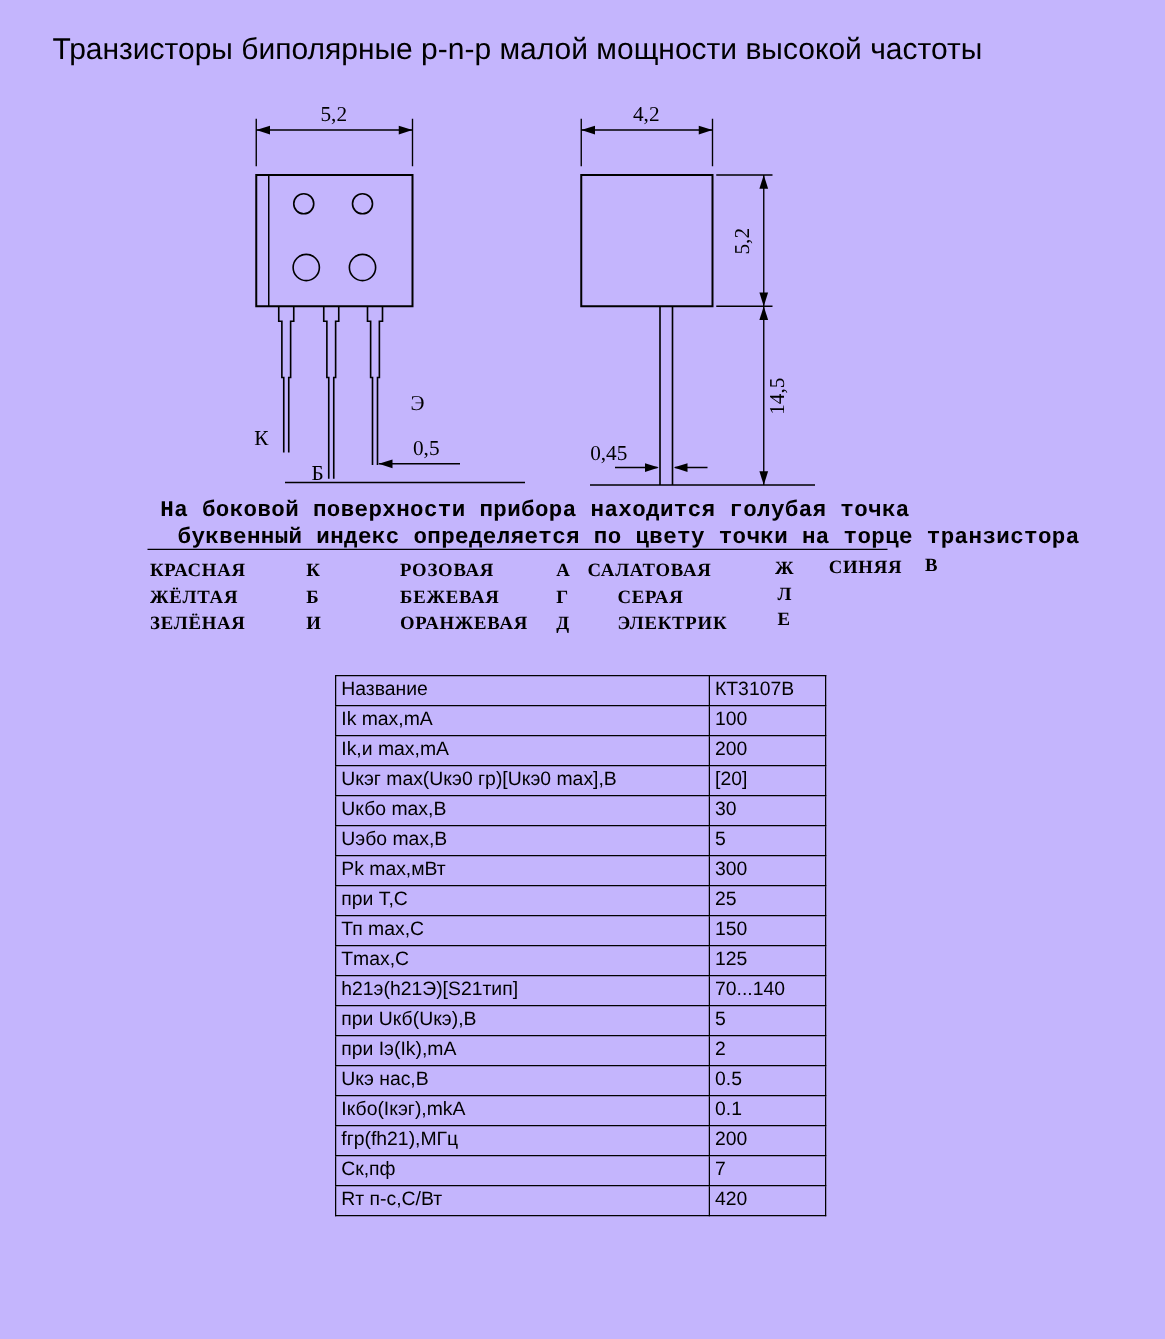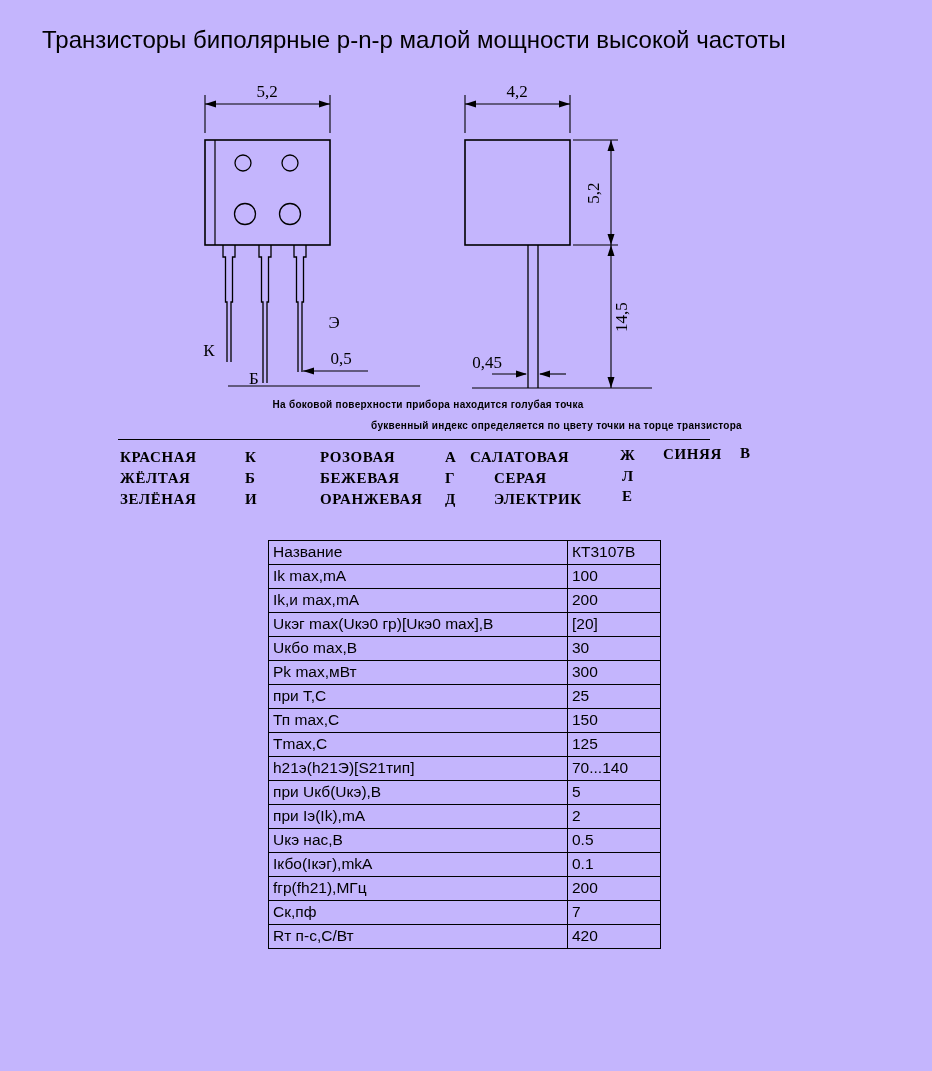--- a/index.html
+++ b/index.html
@@ -12,21 +12,21 @@
     position:absolute; left:42px; top:26px; font-size:24px; font-weight:400;
     white-space:nowrap; font-family:"Liberation Sans", sans-serif;
   }
   svg.drawings { position:absolute; left:0; top:0; }
   svg .dim, svg .pin {
     font-family:"Liberation Serif", serif; font-size:17px; fill:#000;
     text-anchor:middle; stroke:none;
   }
   .note {
     position:absolute; text-align:center; white-space:nowrap;
-    font-family:Liberation Sans, sans-serif; font-weight:700; font-size:10px;
+    font-family:Liberation Mono, monospace; font-weight:700; font-size:18px;
     letter-spacing:0.3px; width:600px;
   }
   #note1 { left:128px; top:399px; }
   #note2 { left:142px; top:420px;text-align:right; }
   .rule { position:absolute; left:118px; top:439px; width:592px; border-top:1.5px solid #000; }
   .cc {
     position:absolute; font-family:"Liberation Serif", serif; font-weight:700;
     font-size:15px; letter-spacing:0.6px; white-space:nowrap;
   }
   table.params {
@@ -167,20 +167,24 @@
       </tr>
       <tr>
         <td class="pname">Uкэг max(Uкэ0 гр)[Uкэ0 max],В</td>
         <td class="pval">[20]</td>
       </tr>
       <tr>
         <td class="pname">Uкбо max,В</td>
         <td class="pval">30</td>
       </tr>
       <tr>
+        <td class="pname">Uэбо max,В</td>
+        <td class="pval">5</td>
+      </tr>
+      <tr>
         <td class="pname">Pk max,мВт</td>
         <td class="pval">300</td>
       </tr>
       <tr>
         <td class="pname">при Т,С</td>
         <td class="pval">25</td>
       </tr>
       <tr>
         <td class="pname">Тп max,С</td>
         <td class="pval">150</td>

